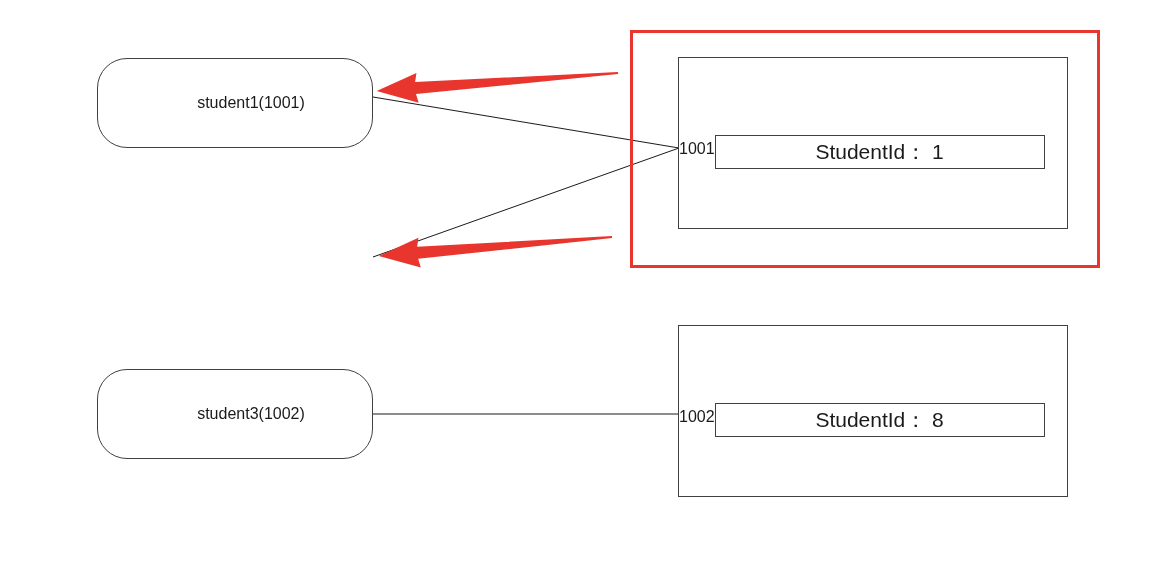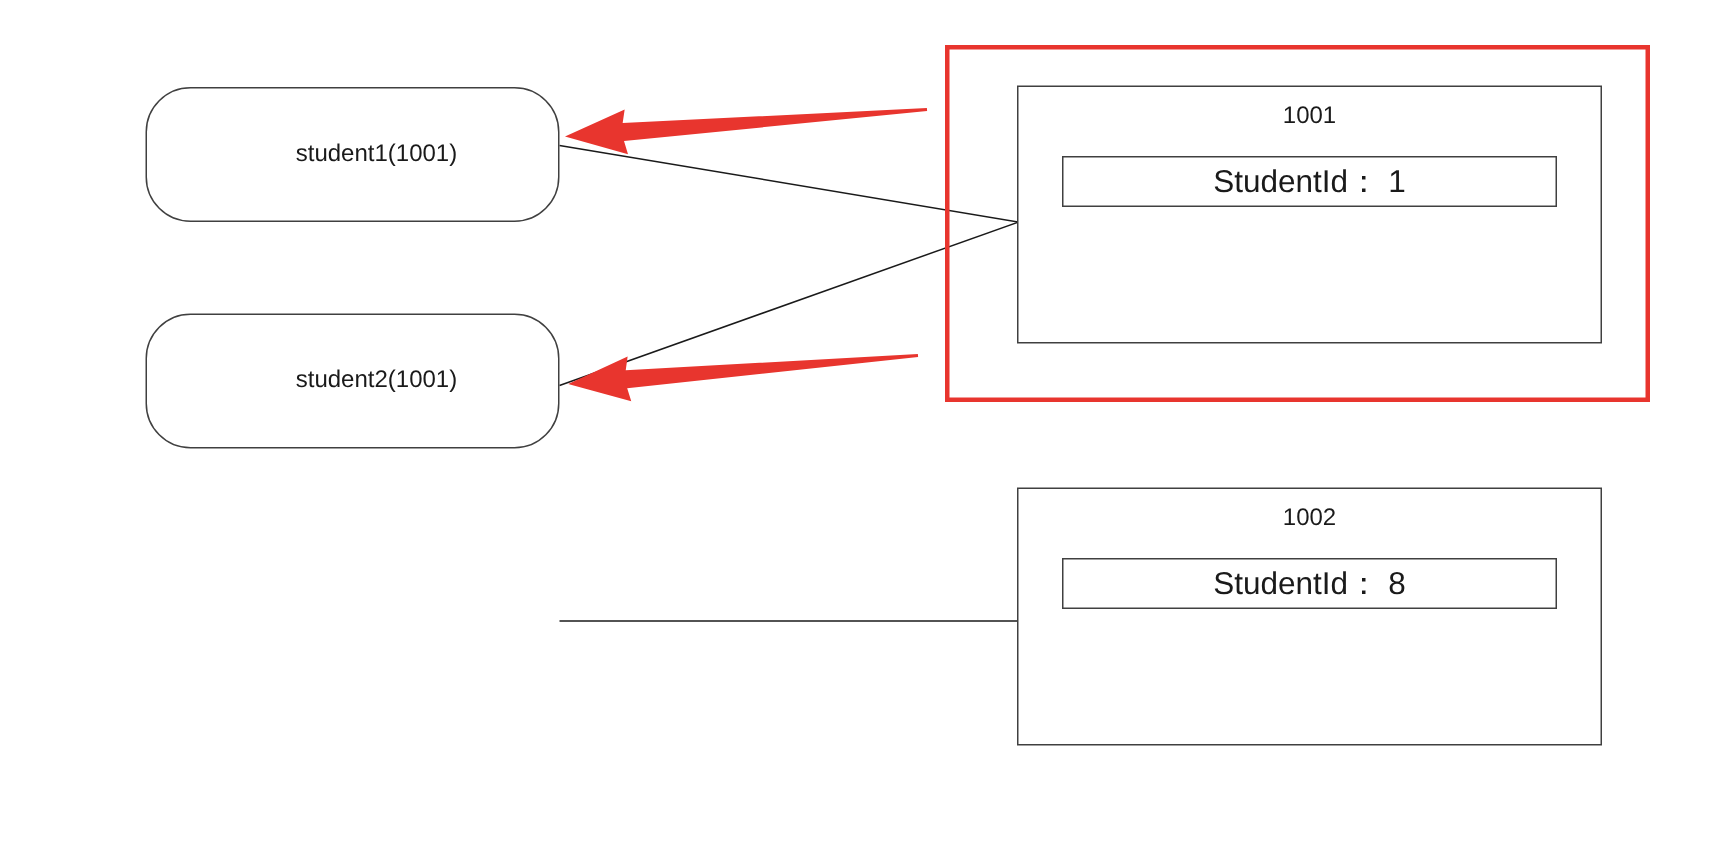--- a/index.html
+++ b/index.html
@@ -56,21 +56,21 @@
 
   .obj-box {
     position: absolute;
     left: 678px;
     width: 390px;
     height: 172px;
     border: 1px solid #404040;
     background: #ffffff;
     box-sizing: border-box;
     display: flex;
-    flex-direction: column;
+    flex-direction: row;
     align-items: center;
   }
   .obj-box.o1 { top: 57px; }
   .obj-box.o2 { top: 325px; }
   .obj-title {
     margin-top: 11px;
     font-size: 16px;
     color: #1a1a1a;
     text-align: center;
   }
@@ -103,22 +103,22 @@
     </g>
 
     <g transform="translate(612,237) rotate(175.36)">
       <polygon fill="#e8352e" points="0,-1 195,-6 193,-15 234,0 193,15 195,6 0,1"></polygon>
     </g>
   </svg>
 
   <div class="ref-node n1">
     <span>student1(1001)</span>
   </div>
-  <div class="ref-node n2">
-    <span>student2(1001)</span>
+  <div class="ref-node n3">
+    <span>student3(1002)</span>
   </div>
 
   <div class="highlight-rect"></div>
 
   <div class="obj-box o1">
     <div class="obj-title">1001</div>
     <div class="obj-field">
       <span>StudentId：  1</span>
     </div>
   </div>

